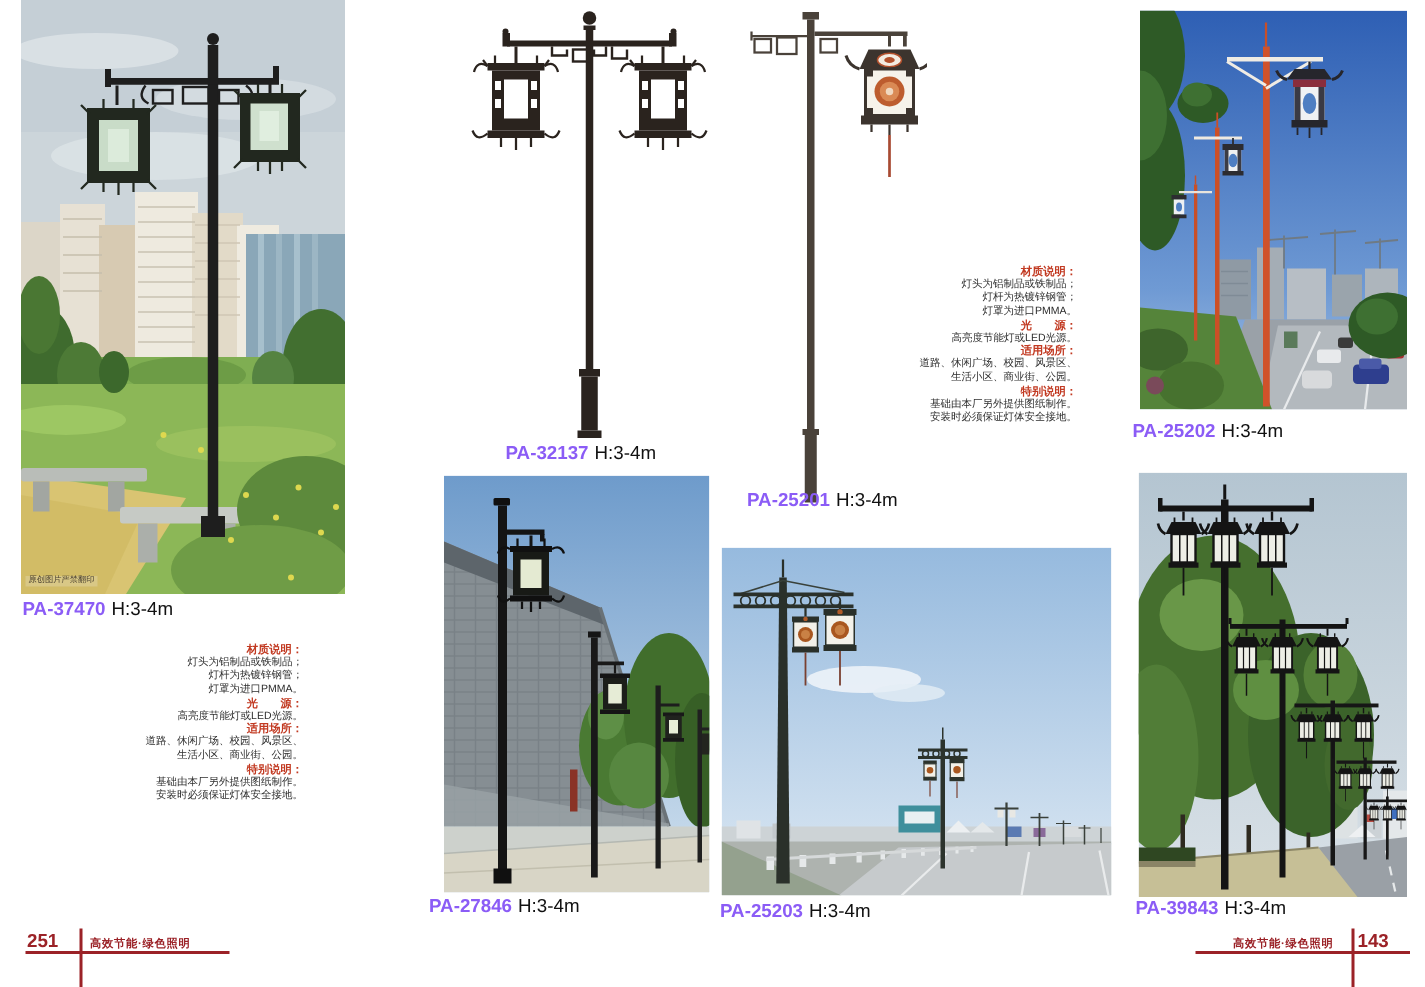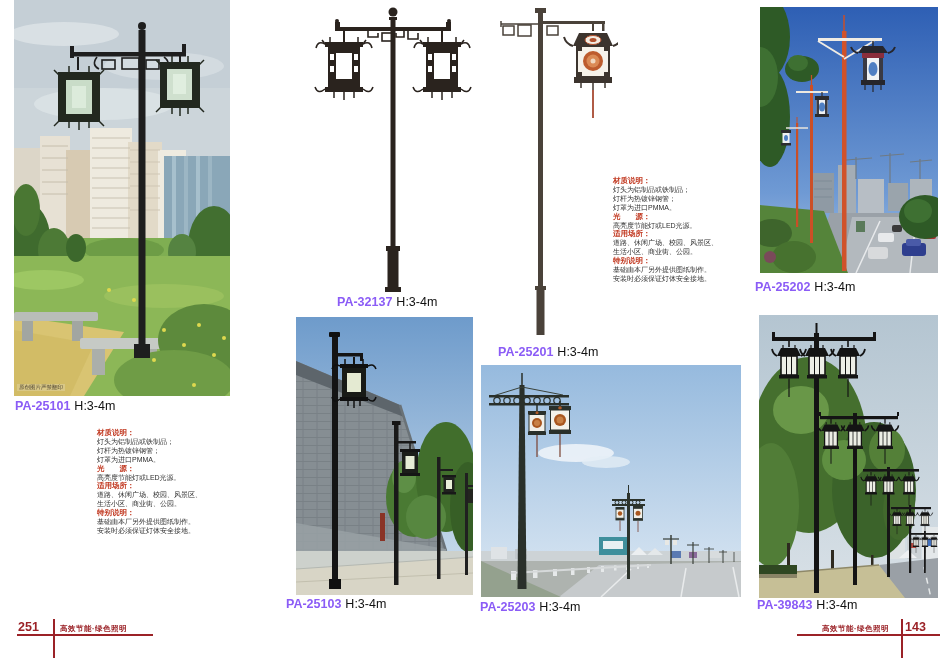--- a/index.html
+++ b/index.html
@@ -4,21 +4,21 @@
 <style>
   * { margin:0; padding:0; box-sizing:border-box; }
   html,body { width:950px; height:658px; }
   body { font-family:"Liberation Sans","DejaVu Sans",sans-serif; background:#ffffff; }
   .page { position:relative; width:950px; height:658px; background:#ffffff; overflow:hidden; }
   .photo { position:absolute; overflow:hidden; }
   .photo svg { display:block; width:100%; height:100%; }
   .plabel { position:absolute; white-space:nowrap; font-size:12.5px; }
   .plabel .code { color:#8b5cf6; font-weight:bold; }
   .plabel .size { color:#111111; margin-left:4px;margin-top:40px; }
-  .spec { position:absolute; font-size:7px; line-height:8.9px; color:#2e2e2e; white-space:nowrap; }
+  .spec { position:absolute; font-size:7px; line-height:8.9px; color:#2e2e2e; white-space:nowrap;text-align:right; }
   .spec .hd { color:#c23a22; font-weight:bold; font-size:7.5px; }
   .watermark { position:absolute; left:3px; bottom:5px; font-size:5.5px; line-height:7px;
                color:#4a4030; background:rgba(222,210,160,.55); padding:0 2px; }
   .footer-num { position:absolute; font-size:12.5px; font-weight:bold; color:#9b2227; }
   .footer-slogan { position:absolute; font-size:7.5px; font-weight:bold; color:#9b2227; letter-spacing:.5px; }
   .footer-underline { position:absolute; height:1.5px; background:#9b2227; }
   .footer-vline { position:absolute; width:1.5px; background:#9b2227; }
 </style>
 </head>
 <body>
@@ -623,29 +623,29 @@
         <rect x="13" y="17" width="3" height="9" fill="#141414"></rect>
         <rect x="114" y="17" width="3" height="9" fill="#141414"></rect>
         <use href="#cl7" transform="translate(30,26)"></use>
         <use href="#cl7" transform="translate(58,26)"></use>
         <use href="#cl7" transform="translate(89,26)"></use>
       </g>
     </svg>
   </div>
 
   <div class="plabel" style="left:15px;top:399px">
-    <span class="code">PA-25101</span><span class="size">H:3-4m</span>
+    <span class="code">PA-37470</span><span class="size">H:3-4m</span>
   </div>
   <div class="plabel" style="left:337px;top:295px">
     <span class="code">PA-32137</span><span class="size">H:3-4m</span>
   </div>
   <div class="plabel" style="left:286px;top:597px">
-    <span class="code">PA-25103</span><span class="size">H:3-4m</span>
-  </div>
-  <div class="plabel" style="left:498px;top:345px">
+    <span class="code">PA-27846</span><span class="size">H:3-4m</span>
+  </div>
+  <div class="plabel" style="left:498px;top:326px">
     <span class="code">PA-25201</span><span class="size">H:3-4m</span>
   </div>
   <div class="plabel" style="left:755px;top:280px">
     <span class="code">PA-25202</span><span class="size">H:3-4m</span>
   </div>
   <div class="plabel" style="left:480px;top:600px">
     <span class="code">PA-25203</span><span class="size">H:3-4m</span>
   </div>
   <div class="plabel" style="left:757px;top:598px">
     <span class="code">PA-39843</span><span class="size">H:3-4m</span>

